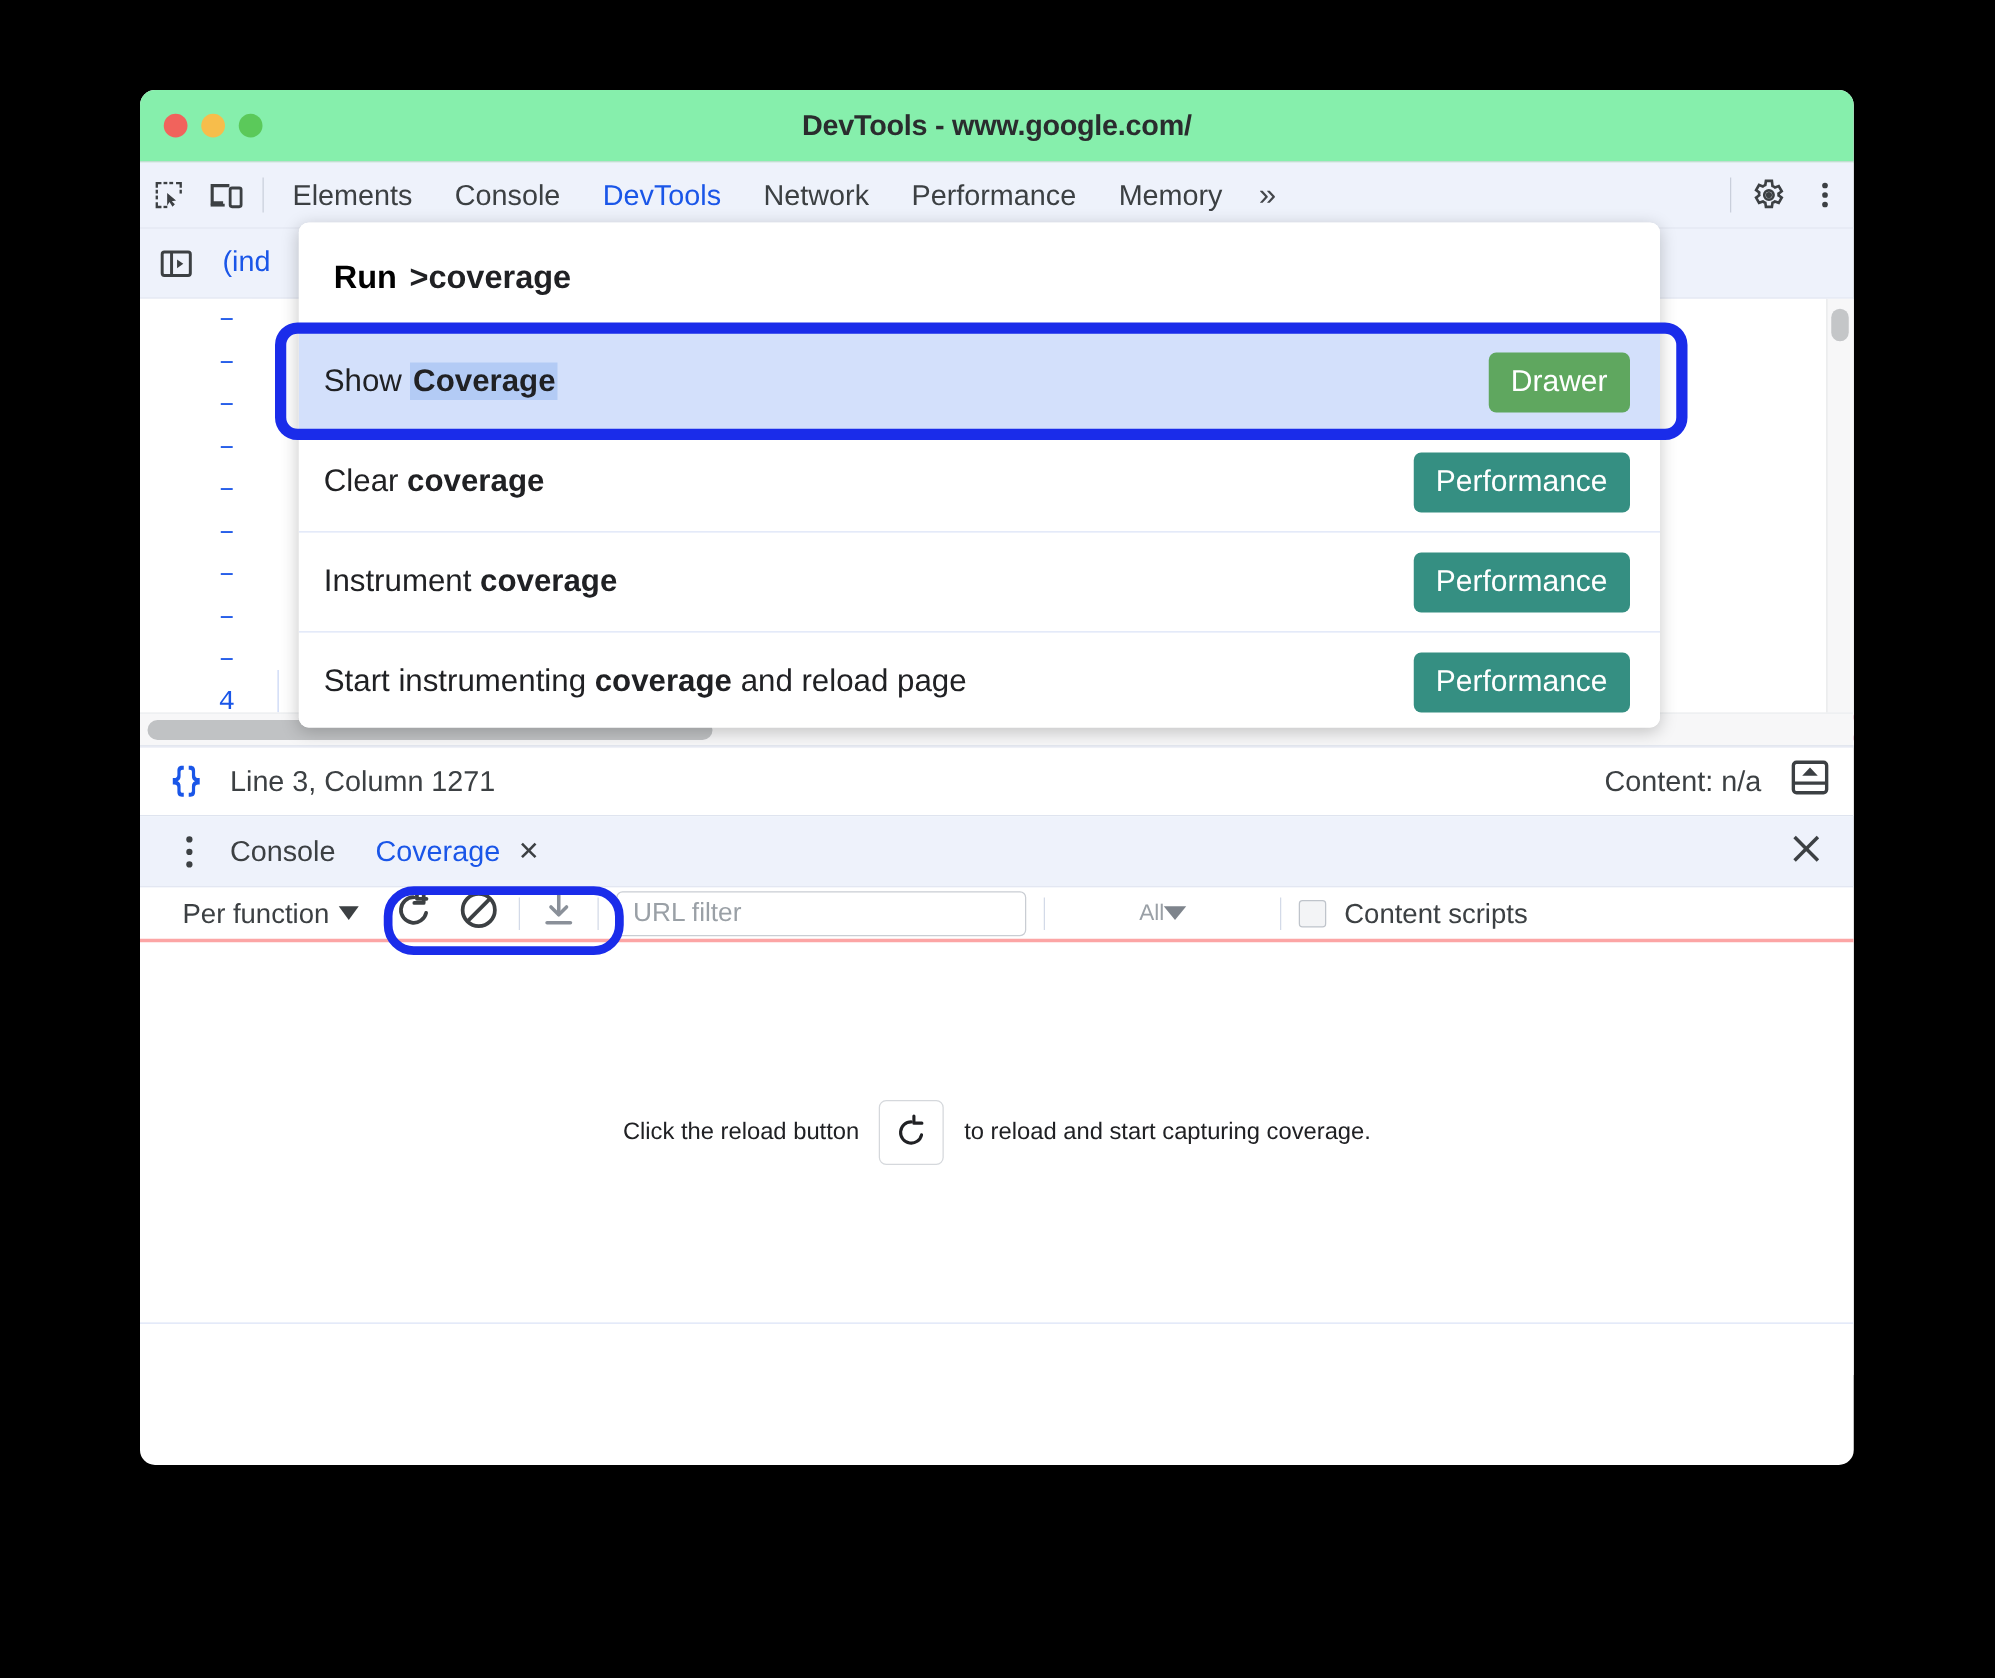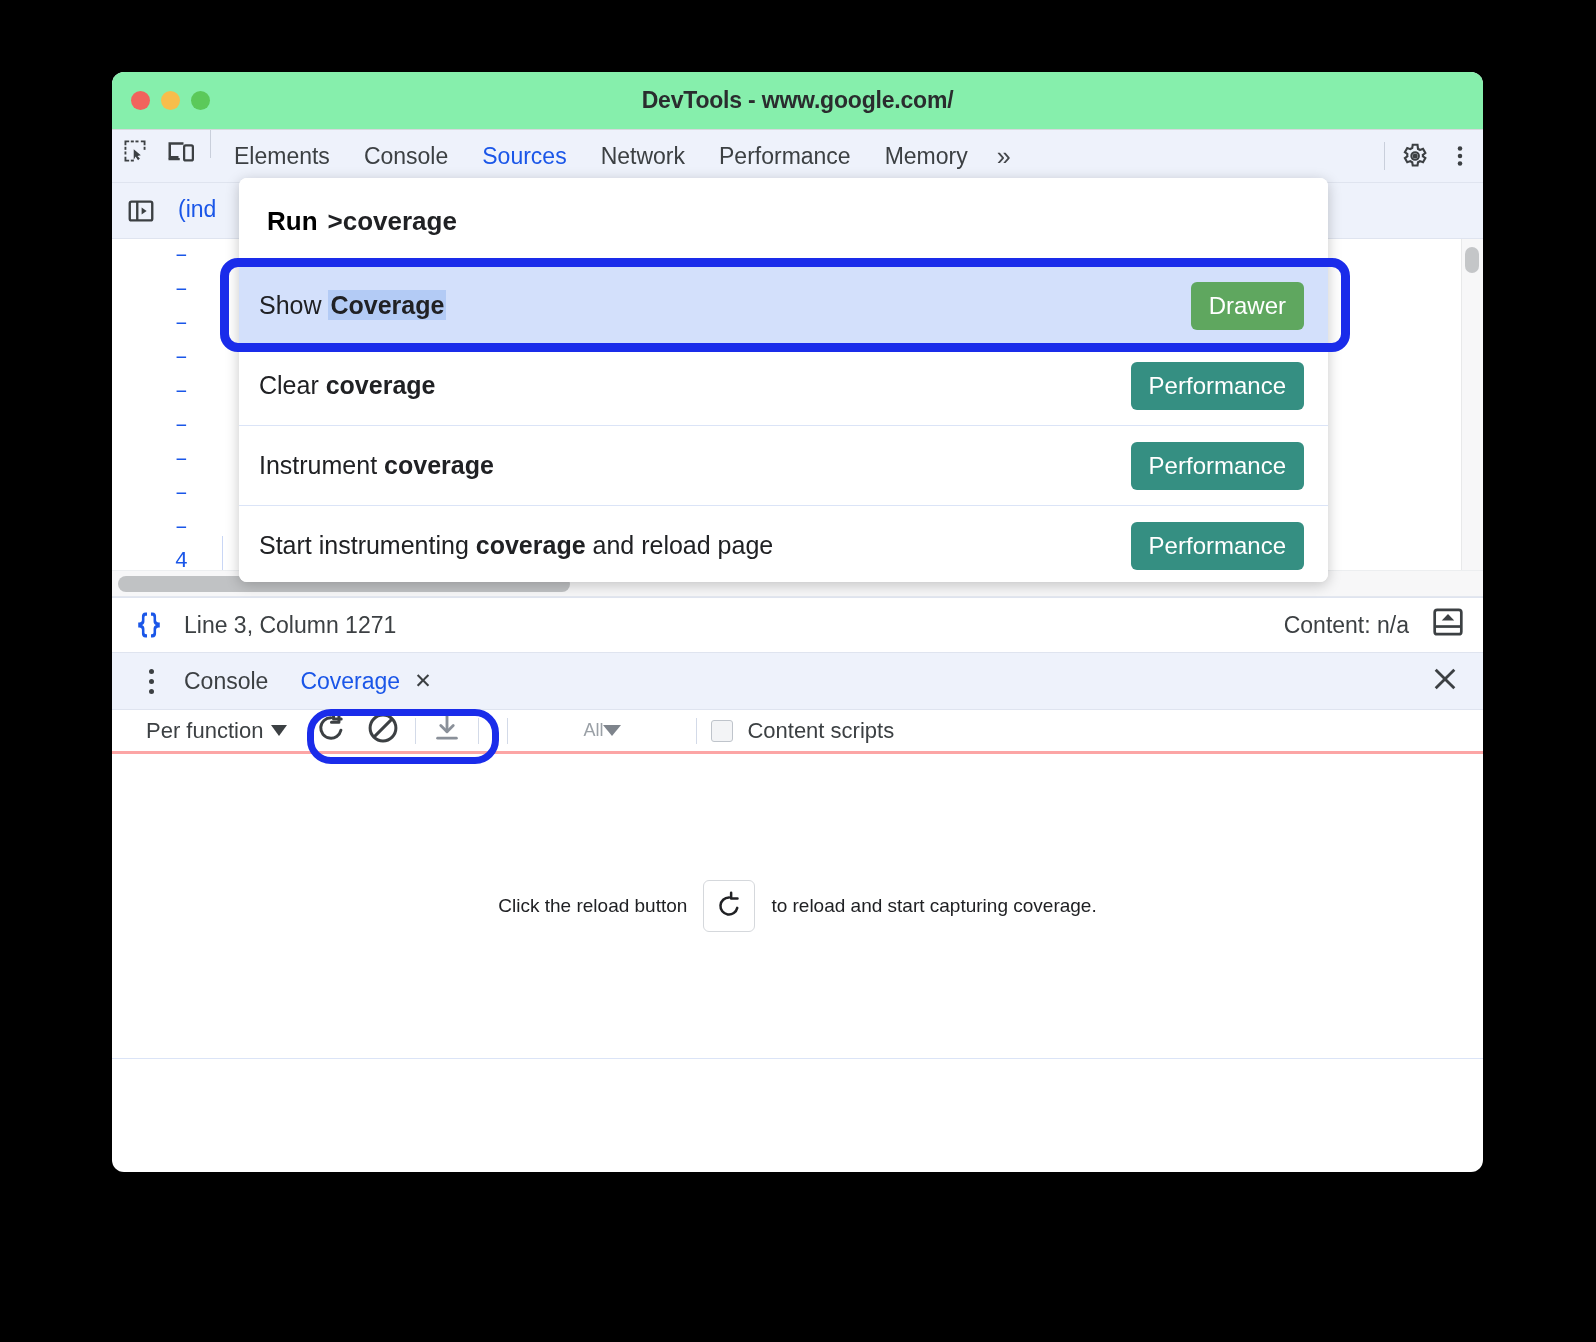--- a/index.html
+++ b/index.html
@@ -39,21 +39,21 @@
     font-size: 23px; font-weight: bold; color: #2a2c2e;
     letter-spacing: -0.2px;
   }
 
   
   .maintabs {
     position: relative;
     height: 53px;
     background: #eef2fb;
     border-bottom: 1px solid #dfe4ef;
-    display: flex; 
+    display: flex; align-items: center;
   }
   .icon-btn {
     width: 46px; height: 42px;
     display: flex; align-items: center; justify-content: center;
     cursor: pointer;
   }
   .tab-sep { width: 1px; height: 28px; background: #c9cfdb; margin: 0 6px; }
   .mtab {
     font-size: 23px; color: #3c4043;
     padding: 0 17px; height: 53px;
@@ -298,21 +298,21 @@
         <svg width="30" height="30" viewBox="0 0 24 24">
           <path d="M2 5h12v2H4v9h6v2H2V5z" fill="#3c4043"></path>
           <rect x="14.5" y="7.5" width="7" height="12" rx="1.2" fill="none" stroke="#3c4043" stroke-width="1.8"></rect>
           <rect x="2" y="17.6" width="9" height="1.8" fill="#3c4043"></rect>
         </svg>
       </div>
       <div class="tab-sep"></div>
 
       <div class="mtab">Elements</div>
       <div class="mtab">Console</div>
-      <div class="mtab active">Sources</div>
+      <div class="mtab active">DevTools</div>
       <div class="mtab">Network</div>
       <div class="mtab">Performance</div>
       <div class="mtab">Memory</div>
       <div class="mtab chev">»</div>
 
       <div class="mtabs-right">
         <div class="tab-sep"></div>
         <div class="icon-btn">
           <svg width="30" height="30" viewBox="0 0 24 24">
             <path d="M19.1 12.9c0-.3.1-.6.1-.9s0-.6-.1-.9l2-1.5-1.9-3.3-2.4.9c-.5-.4-1-.7-1.6-.9L14.8 3h-3.8l-.4 2.6c-.6.2-1.1.5-1.6.9l-2.4-.9L4.7 8.9l2 1.5c0 .3-.1.6-.1.9s0 .6.1.9l-2 1.5 1.9 3.3 2.4-.9c.5.4 1 .7 1.6.9l.4 2.6h3.8l.4-2.6c.6-.2 1.1-.5 1.6-.9l2.4.9 1.9-3.3-2-1.5zM12.9 15a3 3 0 110-6 3 3 0 010 6z" fill="none" stroke="#3c4043" stroke-width="1.7"></path>
@@ -449,20 +449,21 @@
       <div style="cursor:pointer">
         <svg width="34" height="34" viewBox="0 0 24 24">
           <line x1="12" y1="3.5" x2="12" y2="14.4" stroke="#8a9099" stroke-width="2" stroke-linecap="round"></line>
           <polyline points="7.6,10.3 12,14.7 16.4,10.3" fill="none" stroke="#8a9099" stroke-width="2" stroke-linecap="round" stroke-linejoin="round"></polyline>
           <line x1="5.4" y1="19.2" x2="18.6" y2="19.2" stroke="#8a9099" stroke-width="2" stroke-linecap="round"></line>
         </svg>
       </div>
 
       <div class="tb-sep"></div>
 
+      <input class="urlfilter" type="text" placeholder="URL filter" style="">
 
       <div class="tb-sep"></div>
 
       <div class="typefilter">
         <span>All</span>
         <span class="caret-sm"></span>
       </div>
 
       <div class="tb-sep"></div>
 

